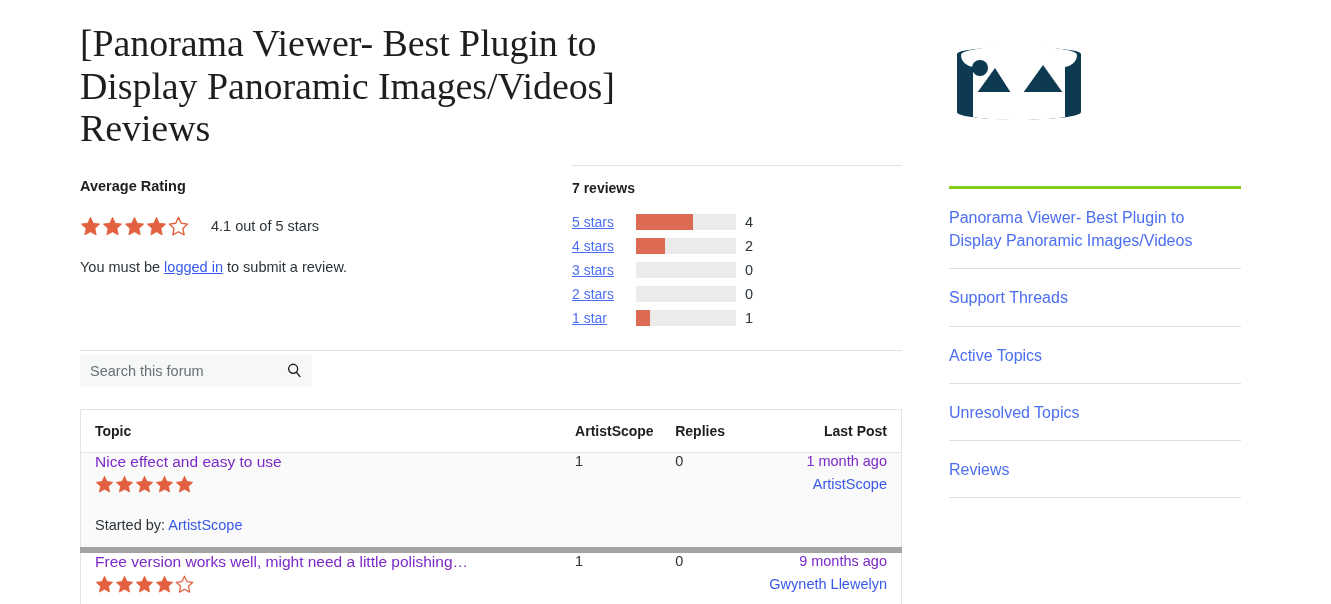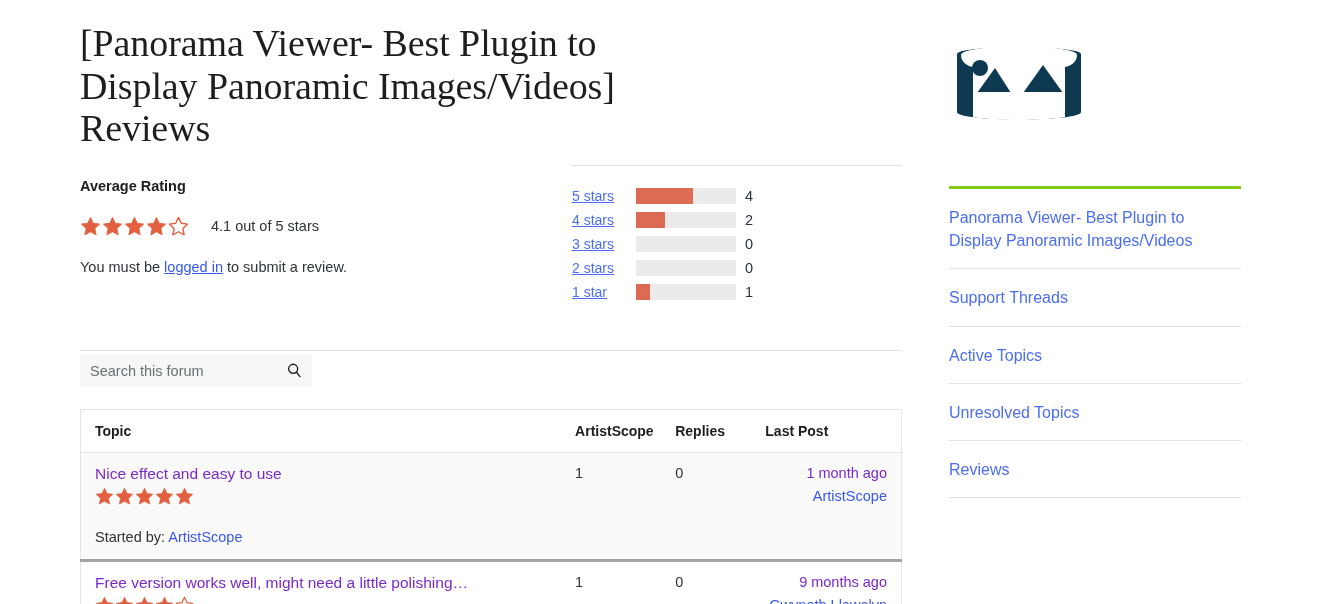--- a/index.html
+++ b/index.html
@@ -170,24 +170,24 @@
     font-size: 14px;
     font-weight: 700;
     color: #1e1e1e;
     padding: 13px 14px;
     border-bottom: 1px solid #e4e4e4;
     background: #ffffff;
     text-align: left;
     vertical-align: middle;
   }
   .topics th.num { text-align: left; }
-  .topics th.last { }
+  .topics th.last { text-align: right; }
   .topics td {
-    padding: 12px 14px 14px 14px;
-    border-bottom: 3px solid #a3a3a3;
+    padding: 0 14px 14px 14px;
+    border-bottom: 6px solid #a3a3a3;
     vertical-align: top;
     font-size: 14.5px;
     color: #2c3338;
   }
   .topics tbody tr.odd td { background: #fafafa; }
   .topics tbody tr.even td { background: #ffffff; }
 
   .col-topic { width: 480px; }
   .col-part  { width: 100px; }
   .col-rep   { width: 90px; }
@@ -291,20 +291,21 @@
             <svg width="21" height="21" viewBox="0 0 20 20" class="star">
               <path d="M10 1.3 l2.6 5.6 6.1 .8 -4.5 4.2 1.2 6.1 -5.4 -3 -5.4 3 1.2 -6.1 -4.5 -4.2 6.1 -.8 Z" fill="none" stroke="#e2603f" stroke-width="1.3" stroke-linejoin="round"></path>
             </svg>
           </span>
         <span class="avg-text">4.1 out of 5 stars</span>
       </div>
 
       <div class="submit-note"><span>You must be </span><a href="#">logged in</a><span> to submit a review.</span></div>
 
       <div class="breakdown">
+        <div class="rev-count">7 reviews</div>
         <div id="bars">
             <div class="bar-row">
               <a class="bar-label" href="#">5 stars</a>
               <div class="bar-track">
                 <div class="bar-fill" style="width:57%;background:#dd6a53"></div>
               </div>
               <span class="bar-num">4</span>
             </div>
             <div class="bar-row">
               <a class="bar-label" href="#">4 stars</a>

